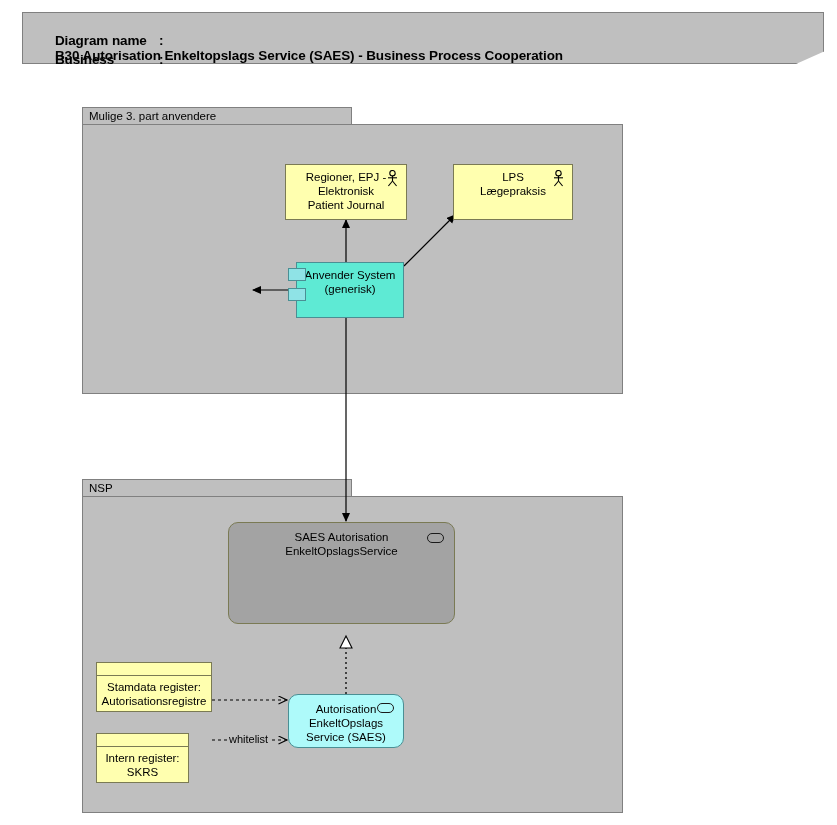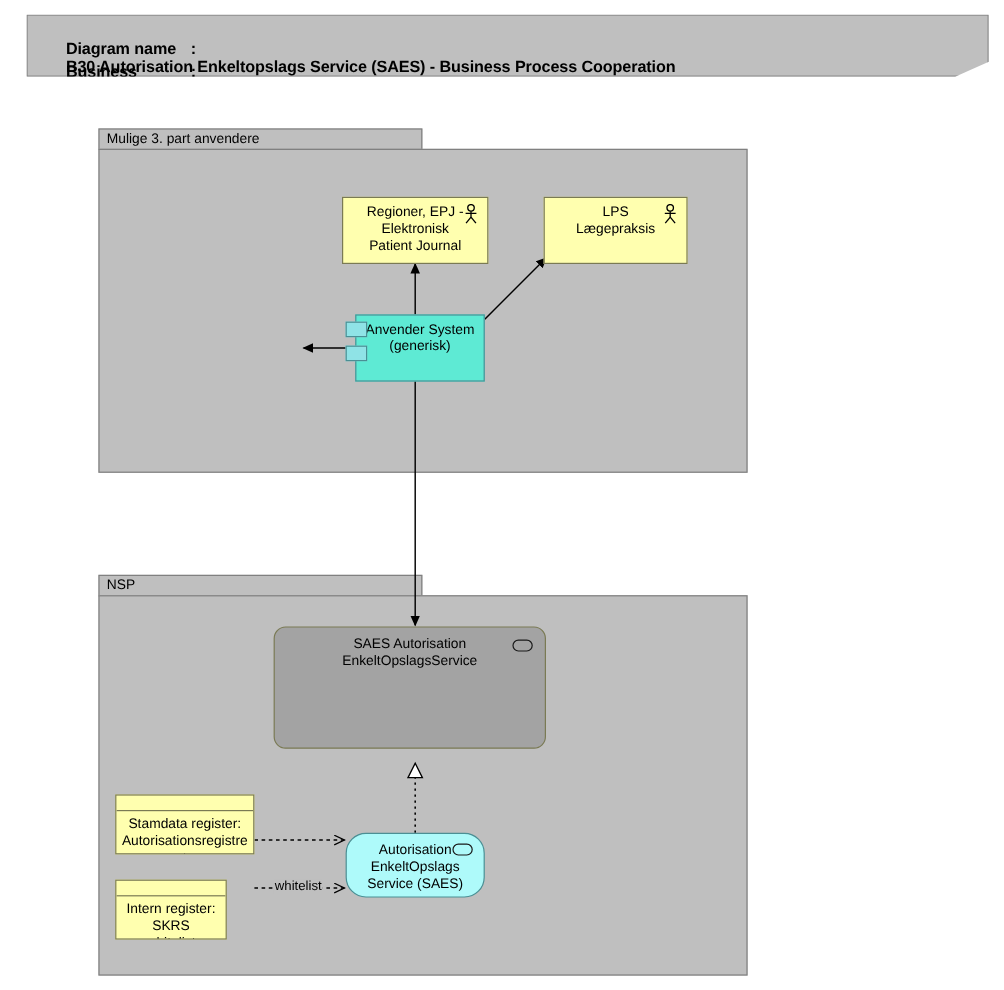--- a/index.html
+++ b/index.html
@@ -280,21 +280,21 @@
   </div>
   <div class="icon-comp-tab" style="left:288px; top:268px;"></div>
   <div class="icon-comp-tab" style="left:288px; top:288px;"></div>
 
   <div class="node service-box" style="left:228px; top:522px; width:227px; height:102px;">
     <span class="label">SAES Autorisation
 EnkeltOpslagsService</span>
     <div class="icon-oval" style="right:10px; top:10px;"></div>
   </div>
 
-  <div class="node service-box-cyan" style="left:288px; top:694px; width:116px; height:54px;border-radius:17px;">
+  <div class="node service-box-cyan" style="left:288px; top:694px; width:116px; height:54px;">
     <span class="label">Autorisation
 EnkeltOpslags
 Service (SAES)</span>
     <div class="icon-oval" style="right:9px; top:8px;"></div>
   </div>
 
   <div class="node register-box" style="left:96px; top:662px; width:116px; height:50px;">
     <div class="register-head"></div>
     <div class="register-body">Stamdata register:
 Autorisationsregistre

